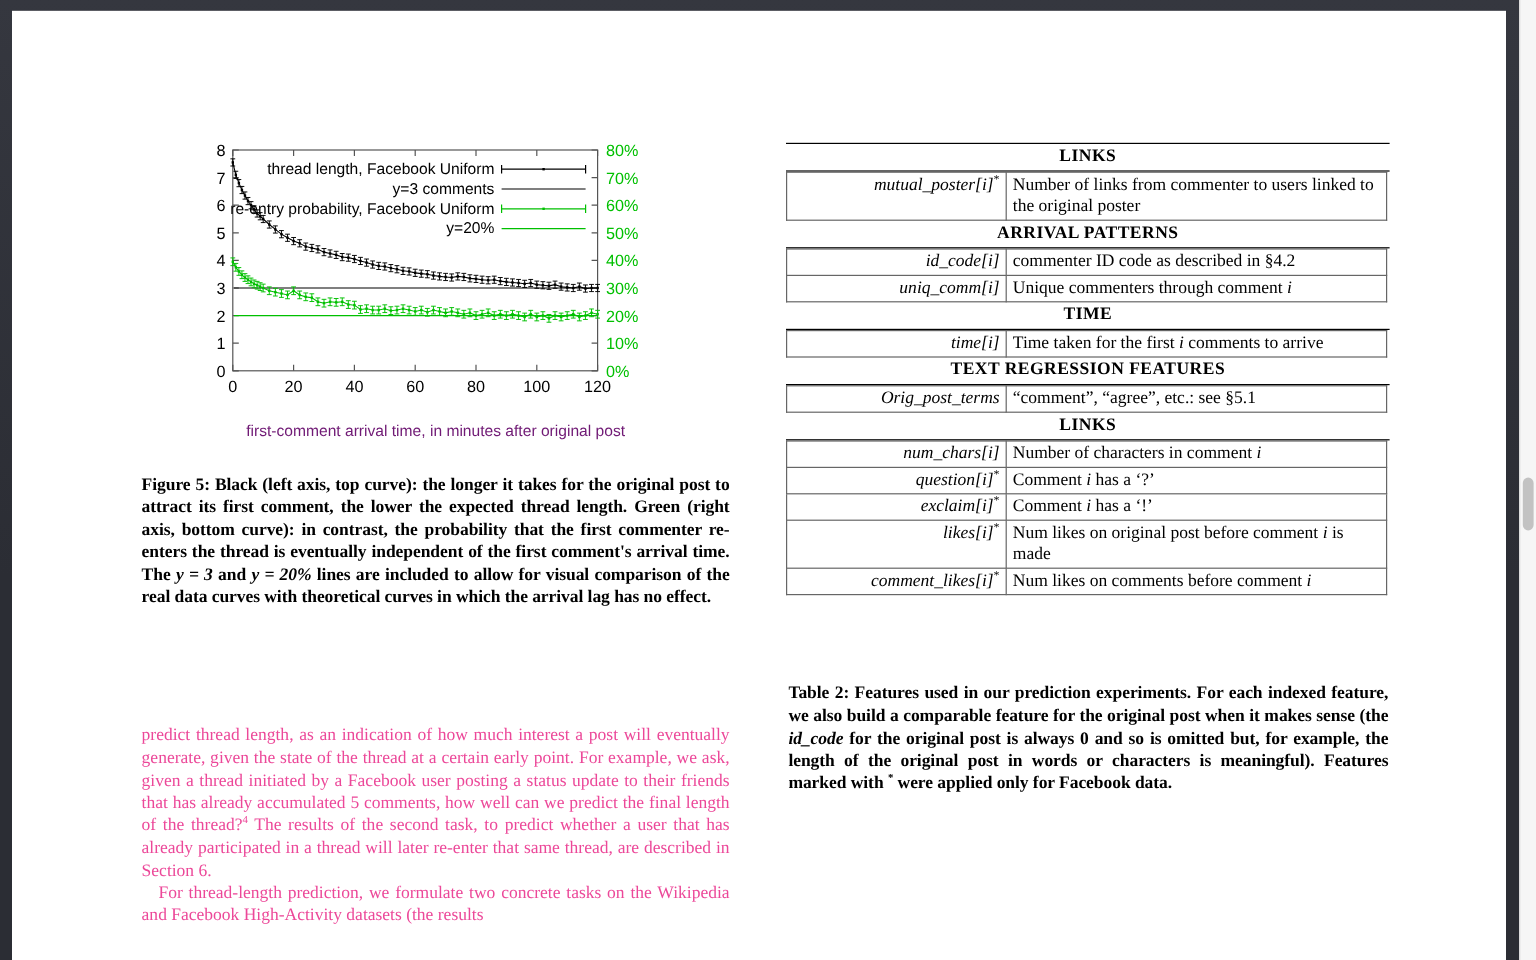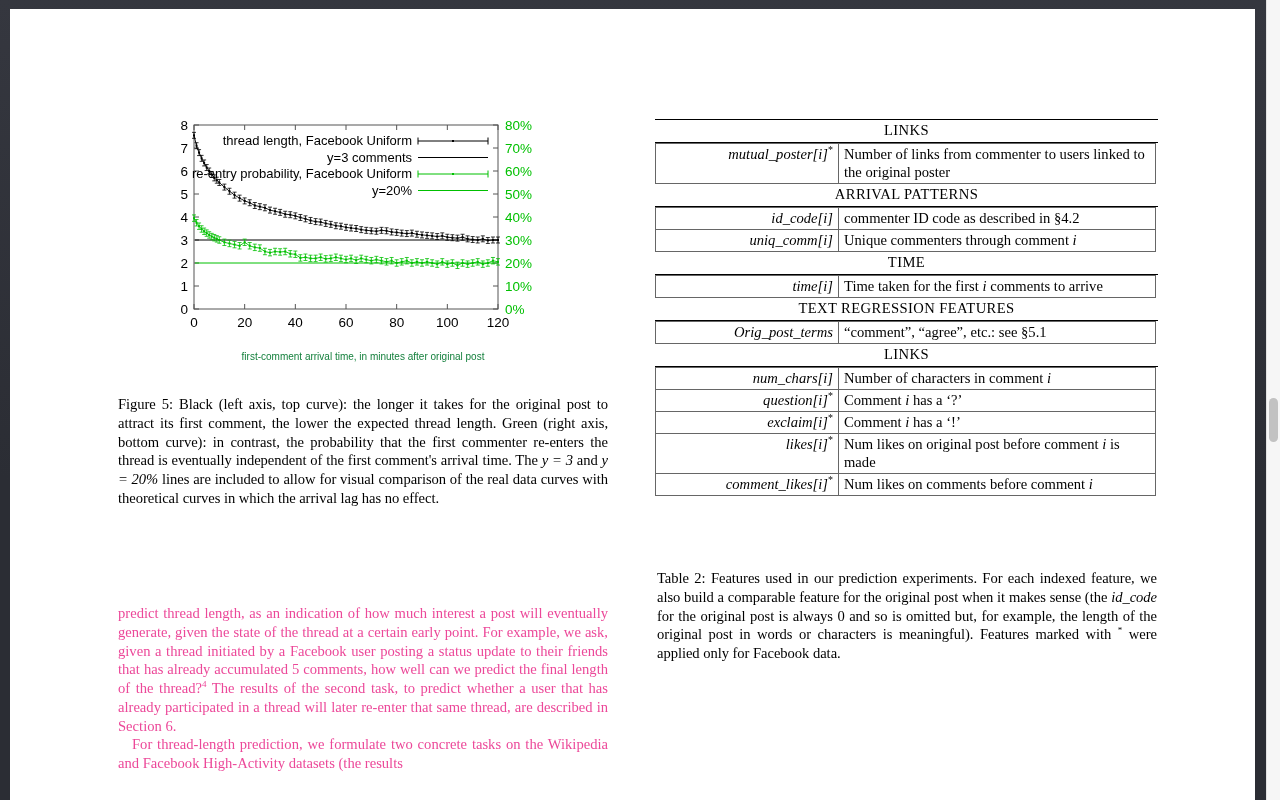--- a/index.html
+++ b/index.html
@@ -28,25 +28,25 @@
   .col{position:absolute;top:0;}
   #colL{left:108px;width:500px;}
   #colR{left:645px;width:512px;}
 
   
   #figure{position:absolute;left:0px;top:110px;width:500px;}
   .plotwrap{position:relative;width:390px;height:240px;margin-left:50px;}
   svg.chart{display:block;}
   .xlab{
     position:absolute;left:-30px;top:232px;width:450px;text-align:center;
-    font-family:"Liberation Sans",sans-serif;font-size:10px;color:#15803d;
+    font-family:"Liberation Sans",sans-serif;font-size:13px;color:#701a75;
   }
   
   .caption{
-    font-family:"Liberation Serif",serif;font-weight:normal;
+    font-family:"Liberation Serif",serif;font-weight:bold;
     font-size:14.6px;line-height:1.285;color:#000;text-align:justify;
     letter-spacing:-0.05px;
   }
   .body-text{
     font-family:"Liberation Serif",serif;
     font-size:14.6px;line-height:1.285;color:#ec4899;text-align:justify;
   }
   .body-text p{margin:0;text-indent:0;}
   .body-text p + p{text-indent:14px;}
   i.mathvar{font-family:"Liberation Serif",serif;font-style:italic;}
@@ -64,20 +64,21 @@
   }
   .secblock td.key{
     width:172px;text-align:right;font-style:italic;
     font-family:"Liberation Serif",serif;white-space:nowrap;
   }
   .secblock td.desc{text-align:left;font-family:"Liberation Serif",serif;}
   .grouphdr{
     text-align:center;font-size:14.6px;color:#000;
     font-family:"Liberation Serif",serif;padding:2px 0 3px 0;
     letter-spacing:.4px;
+    font-weight:bold;
   }
   .dblrule{height:0;border-top:1.3px solid #000;margin:0;}
   .stars{font-size:10px;vertical-align:super;line-height:0;font-style:normal;}
 </style>
 </head>
 <body>
 
 <div id="viewer">
 
   <div id="page">

